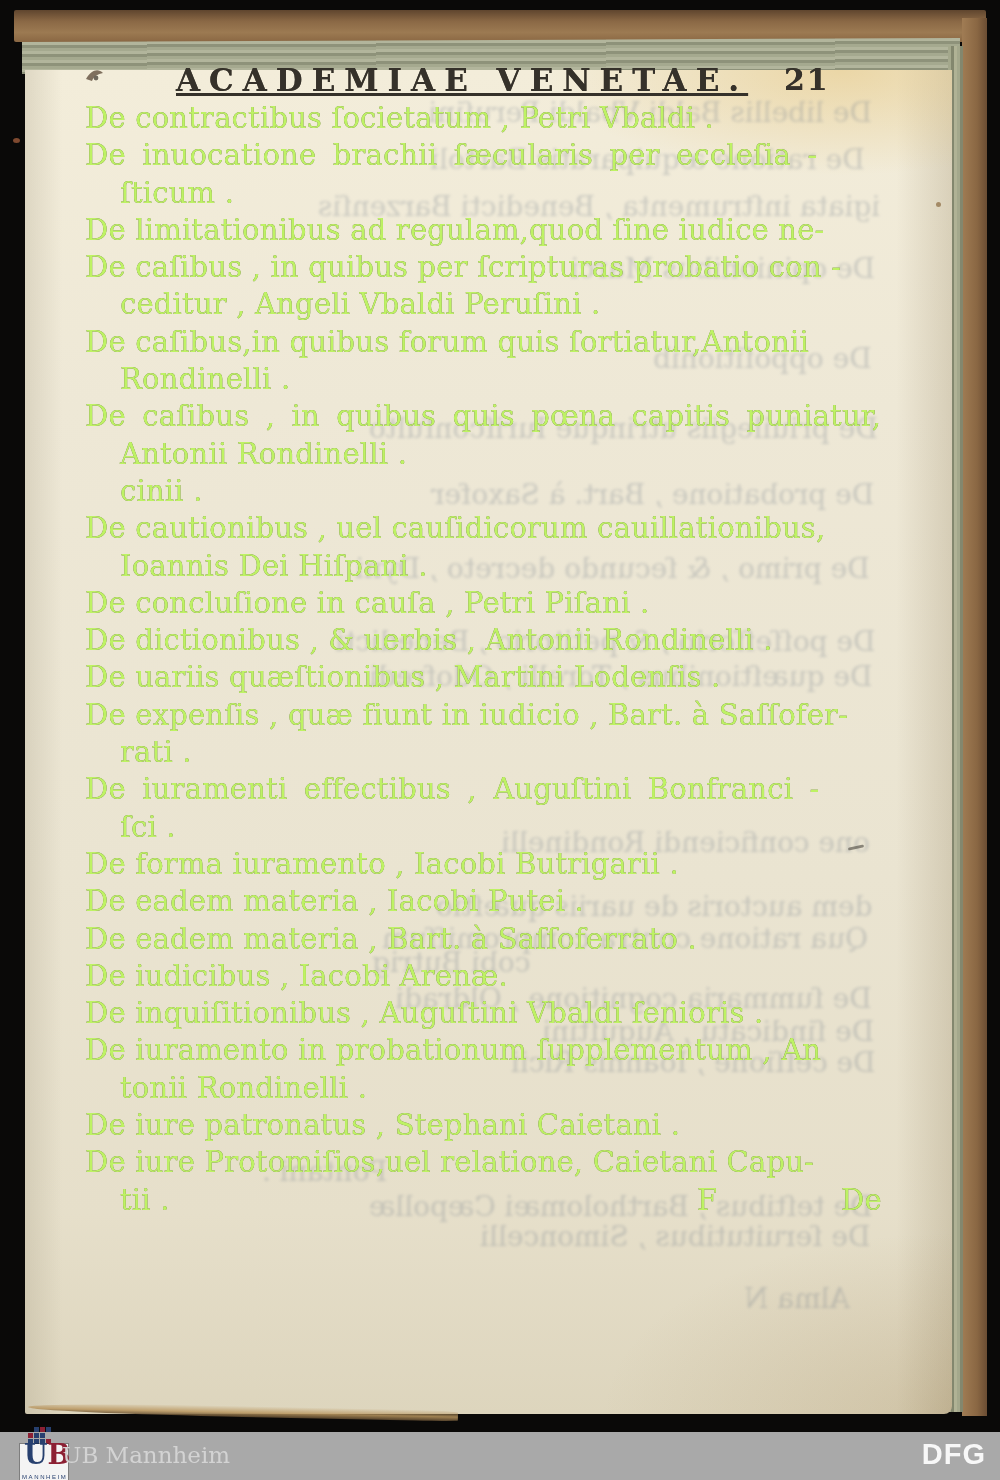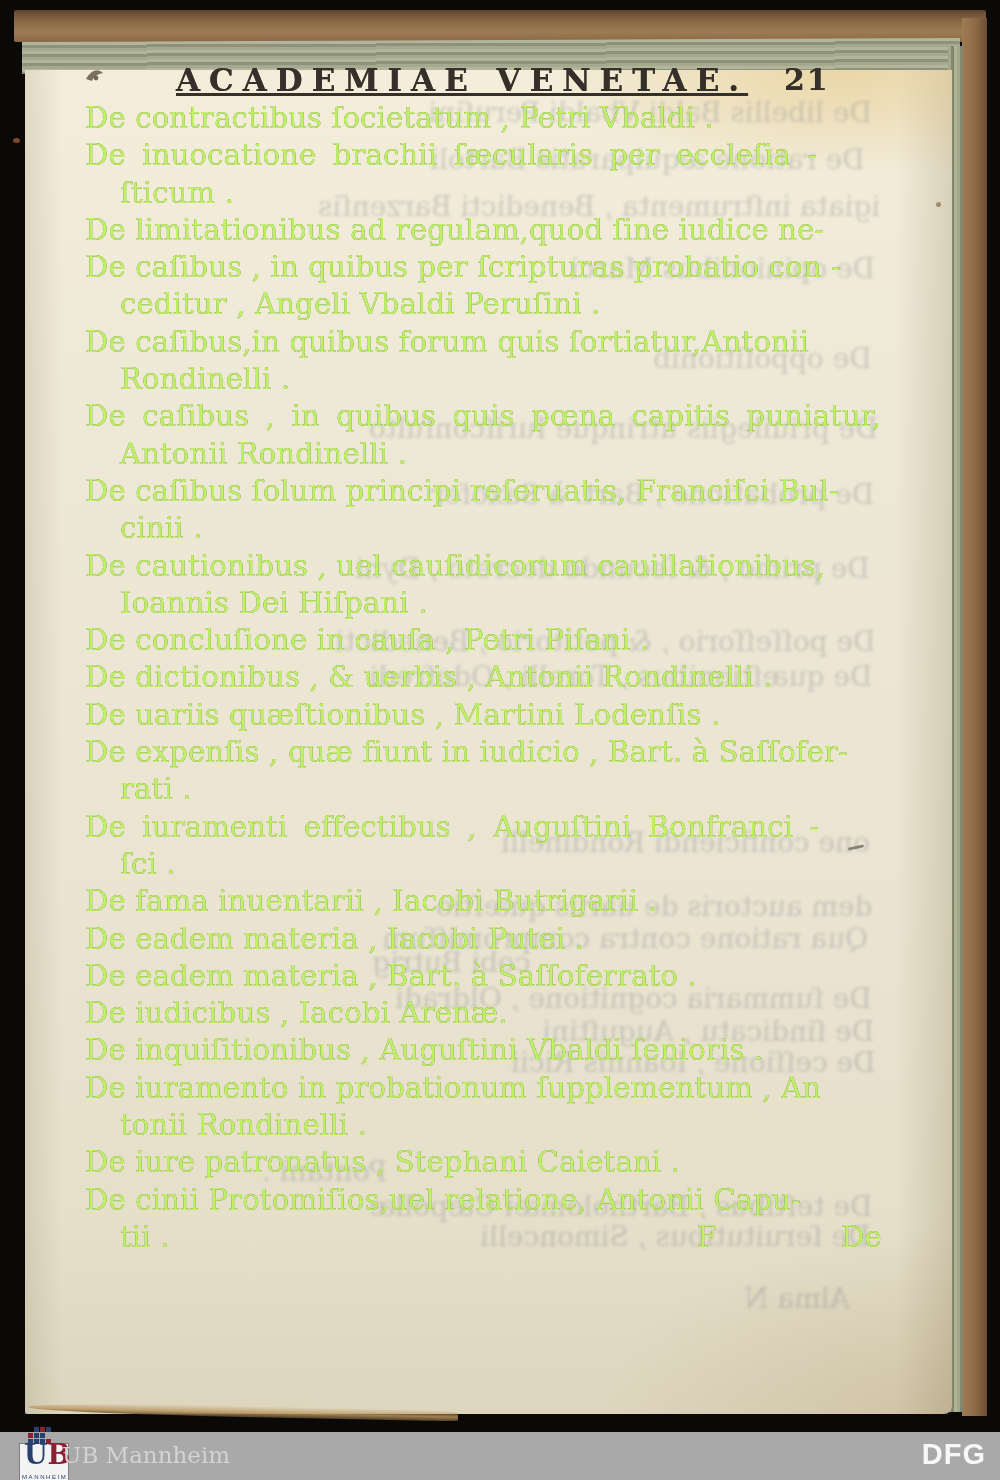--- a/index.html
+++ b/index.html
@@ -118,40 +118,39 @@
         <div class="line">De contractibus ſocietatum , Petri Vbaldi .</div>
         <div class="line spread">De inuocatione brachii ſæcularis per eccleſia -</div>
         <div class="line indent">ſticum .</div>
         <div class="line">De limitationibus ad regulam,quod ſine iudice ne-</div>
         <div class="line">De caſibus , in quibus per ſcripturas probatio con -</div>
         <div class="line indent">ceditur , Angeli Vbaldi Peruſini .</div>
         <div class="line">De caſibus,in quibus forum quis ſortiatur,Antonii</div>
         <div class="line indent">Rondinelli .</div>
         <div class="line spread">De caſibus , in quibus quis pœna capitis puniatur,</div>
         <div class="line indent">Antonii Rondinelli .</div>
-        <div class="line">De caſibus ſolum principi reſeruatis, Franciſci Bul-</div>
         <div class="line indent">cinii .</div>
         <div class="line">De cautionibus , uel cauſidicorum cauillationibus,</div>
         <div class="line indent">Ioannis Dei Hiſpani .</div>
         <div class="line">De concluſione in cauſa , Petri Piſani .</div>
         <div class="line">De dictionibus , &amp; uerbis , Antonii Rondinelli .</div>
         <div class="line">De uariis quæſtionibus , Martini Lodenſis .</div>
         <div class="line">De expenſis , quæ fiunt in iudicio , Bart. à Saſſofer-</div>
         <div class="line indent">rati .</div>
         <div class="line spread">De iuramenti effectibus , Auguſtini Bonfranci -</div>
         <div class="line indent">ſci .</div>
-        <div class="line">De fama inuentarii , Iacobi Butrigarii .</div>
+        <div class="line">De forma iuramento , Iacobi Butrigarii .</div>
         <div class="line">De eadem materia , Iacobi Putei .</div>
         <div class="line">De eadem materia , Bart. à Saſſoferrato .</div>
         <div class="line">De iudicibus , Iacobi Arenæ.</div>
         <div class="line">De inquiſitionibus , Auguſtini Vbaldi ſenioris .</div>
         <div class="line">De iuramento in probationum ſupplementum , An</div>
         <div class="line indent">tonii Rondinelli .</div>
         <div class="line">De iure patronatus , Stephani Caietani .</div>
-        <div class="line">De cinii Protomiſios,uel relatione, Antonii Capu-</div>
+        <div class="line">De iure Protomiſios,uel relatione, Caietani Capu-</div>
       </div>
     <div class="line indent last-line">
       <span>tii .</span>
       <span class="sig">F</span>
       <span class="catch">De</span>
     </div>
   </div>
 
   <div class="speck" style="left:936px;top:202px;width:5px;height:5px;background:#8a6a3f;opacity:.7;"></div>
   <div class="speck" style="left:13px;top:138px;width:7px;height:5px;background:#9c5a3a;opacity:.8;"></div>

